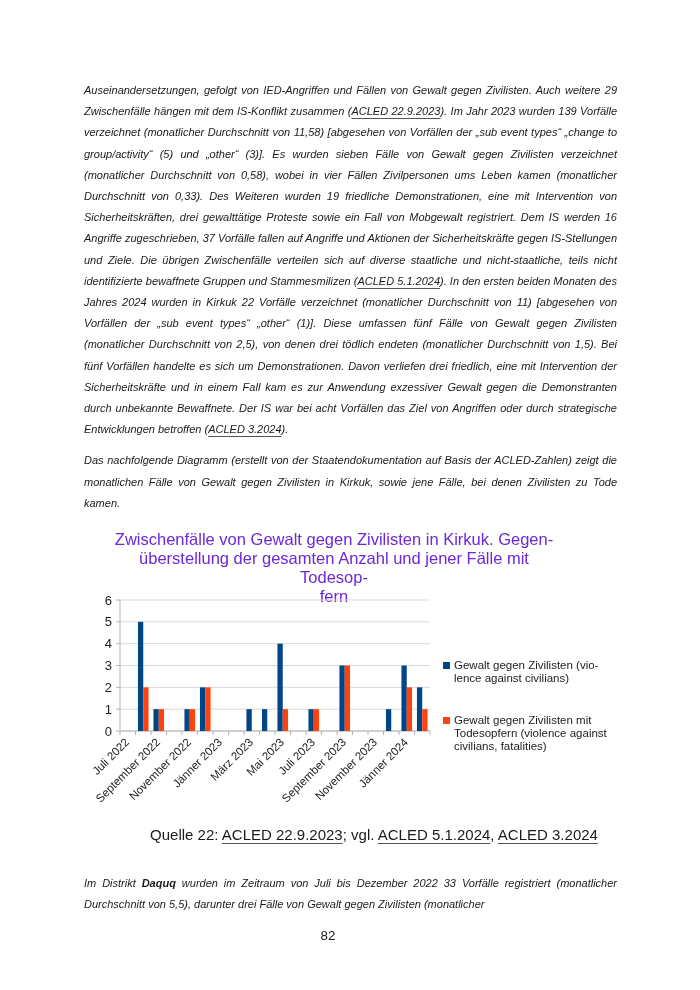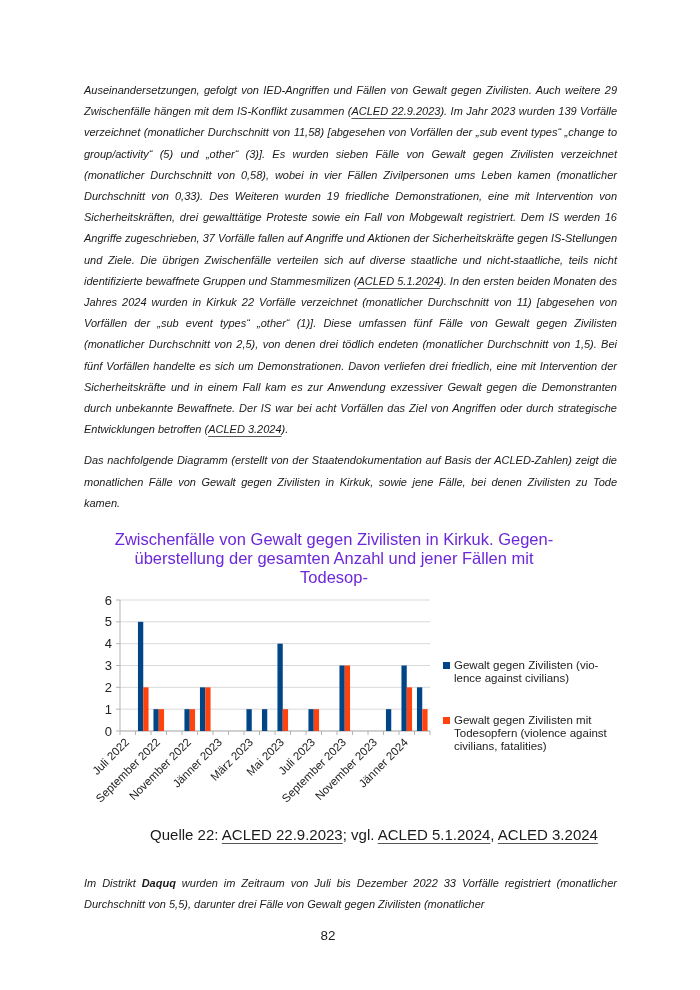--- a/index.html
+++ b/index.html
@@ -25,21 +25,22 @@
 <body>
 
 <div class="page">
   <p class="para" id="p1"><span>Auseinandersetzungen, gefolgt von IED-Angriffen und Fällen von Gewalt gegen Zivilisten. Auch weitere 29 Zwischenfälle hängen mit dem IS-Konflikt zusammen (</span><span class="link">ACLED 22.9.2023</span><span>). Im Jahr 2023 wurden 139 Vorfälle verzeichnet (monatlicher Durchschnitt von 11,58) [abgesehen von Vorfällen der „sub event types“ „change to group/activity“ (5) und „other“ (3)]. Es wurden sieben Fälle von Gewalt gegen Zivilisten verzeichnet (monatlicher Durchschnitt von 0,58), wobei in vier Fällen Zivilpersonen ums Leben kamen (monatlicher Durchschnitt von 0,33). Des Weiteren wur­den 19 friedliche Demonstrationen, eine mit Intervention von Sicherheitskräften, drei gewalttätige Proteste sowie ein Fall von Mobgewalt registriert. Dem IS werden 16 Angriffe zugeschrieben, 37 Vorfälle fallen auf Angriffe und Aktionen der Sicherheitskräfte gegen IS-Stellungen und Ziele. Die übrigen Zwischenfälle verteilen sich auf diverse staatliche und nicht-staatliche, teils nicht identifizierte bewaffnete Gruppen und Stammesmilizen (</span><span class="link">ACLED 5.1.2024</span><span>). In den ersten beiden Monaten des Jahres 2024 wurden in Kirkuk 22 Vorfälle verzeichnet (monatlicher Durchschnitt von 11) [abgesehen von Vorfällen der „sub event types“ „other“ (1)]. Diese umfassen fünf Fälle von Gewalt gegen Zivilisten (monatlicher Durchschnitt von 2,5), von denen drei tödlich endeten (monatlicher Durchschnitt von 1,5). Bei fünf Vorfällen handelte es sich um Demonstrationen. Davon verliefen drei friedlich, eine mit Intervention der Sicherheitskräfte und in einem Fall kam es zur Anwendung exzessiver Gewalt gegen die Demonstranten durch unbekannte Bewaffnete. Der IS war bei acht Vorfällen das Ziel von Angriffen oder durch strategische Entwicklungen betroffen (</span><span class="link">ACLED 3.2024</span><span>).</span></p>
   <p class="para">Das nachfolgende Diagramm (erstellt von der Staatendokumentation auf Basis der ACLED-Zahlen) zeigt die monatlichen Fälle von Gewalt gegen Zivilisten in Kirkuk, sowie jene Fälle, bei denen Zivilisten zu Tode kamen.</p>
 </div>
 
 <div class="chart-wrap">
   <div class="chart-title" id="chart-title">
       <div>Zwischenfälle von Gewalt gegen Zivilisten in Kirkuk. Gegen-</div>
-      <div>überstellung der gesamten Anzahl und jener Fällen mit Todesop-</div>
+      <div>überstellung der gesamten Anzahl und jener Fälle mit Todesop-</div>
+      <div>fern</div>
     </div>
 </div>
 
 <svg id="chart-svg" width="700" height="990" style="position:absolute;left:0;top:0;pointer-events:none">
     <line x1="120" x2="430" y1="731" y2="731" stroke="#d9d9d9" stroke-width="1"></line>
     <line x1="116" x2="120" y1="731" y2="731" stroke="#b3b3b3"></line>
     <text x="112" y="735.5" text-anchor="end" font-size="13" fill="#222">0</text>
     <line x1="120" x2="430" y1="709.1666666666666" y2="709.1666666666666" stroke="#d9d9d9" stroke-width="1"></line>
     <line x1="116" x2="120" y1="709.1666666666666" y2="709.1666666666666" stroke="#b3b3b3"></line>
     <text x="112" y="713.6666666666666" text-anchor="end" font-size="13" fill="#222">1</text>

